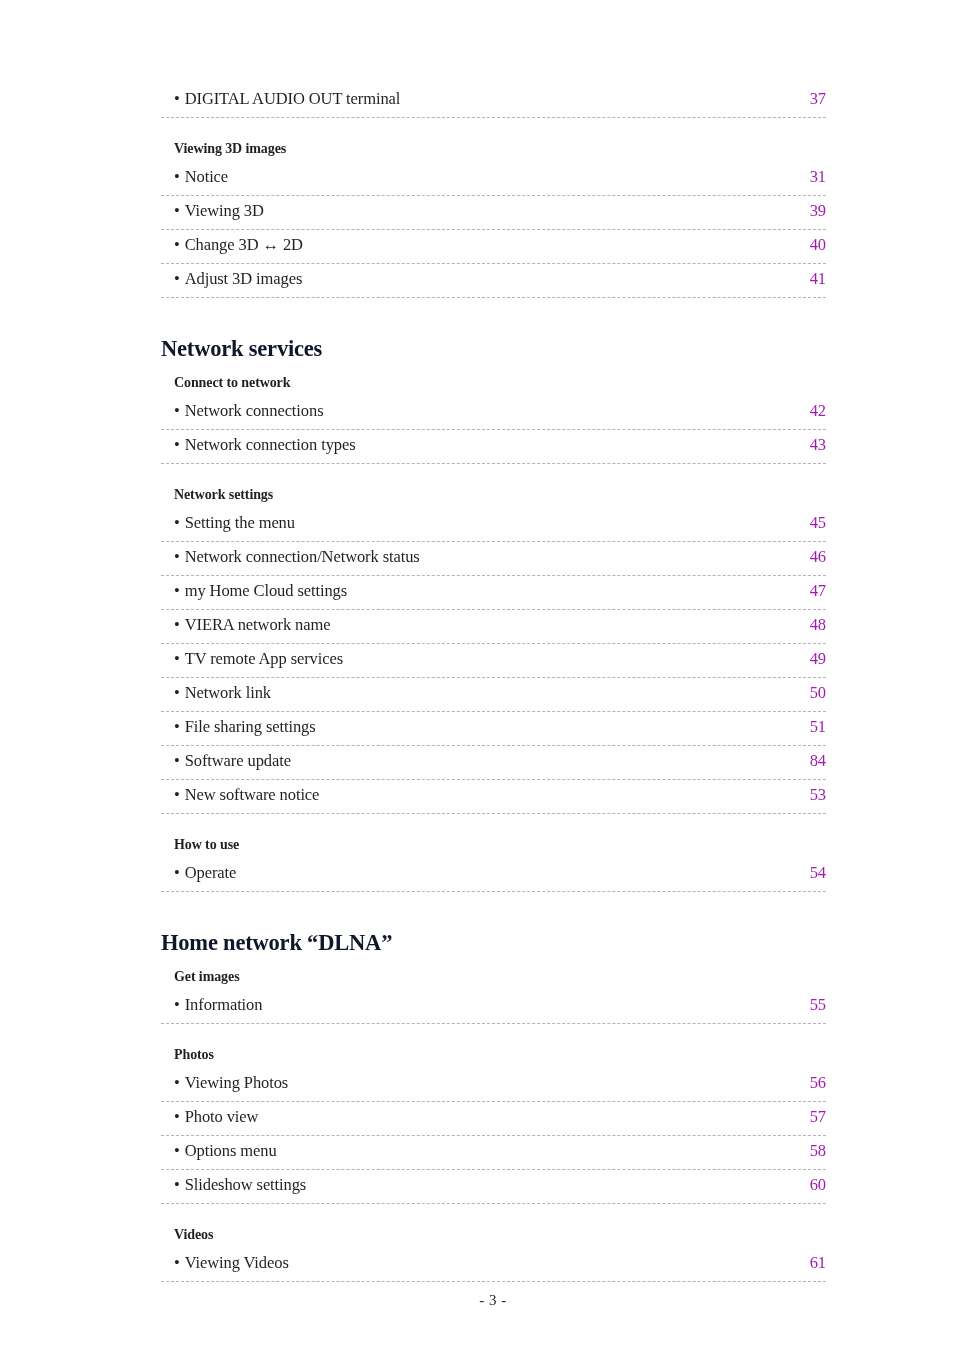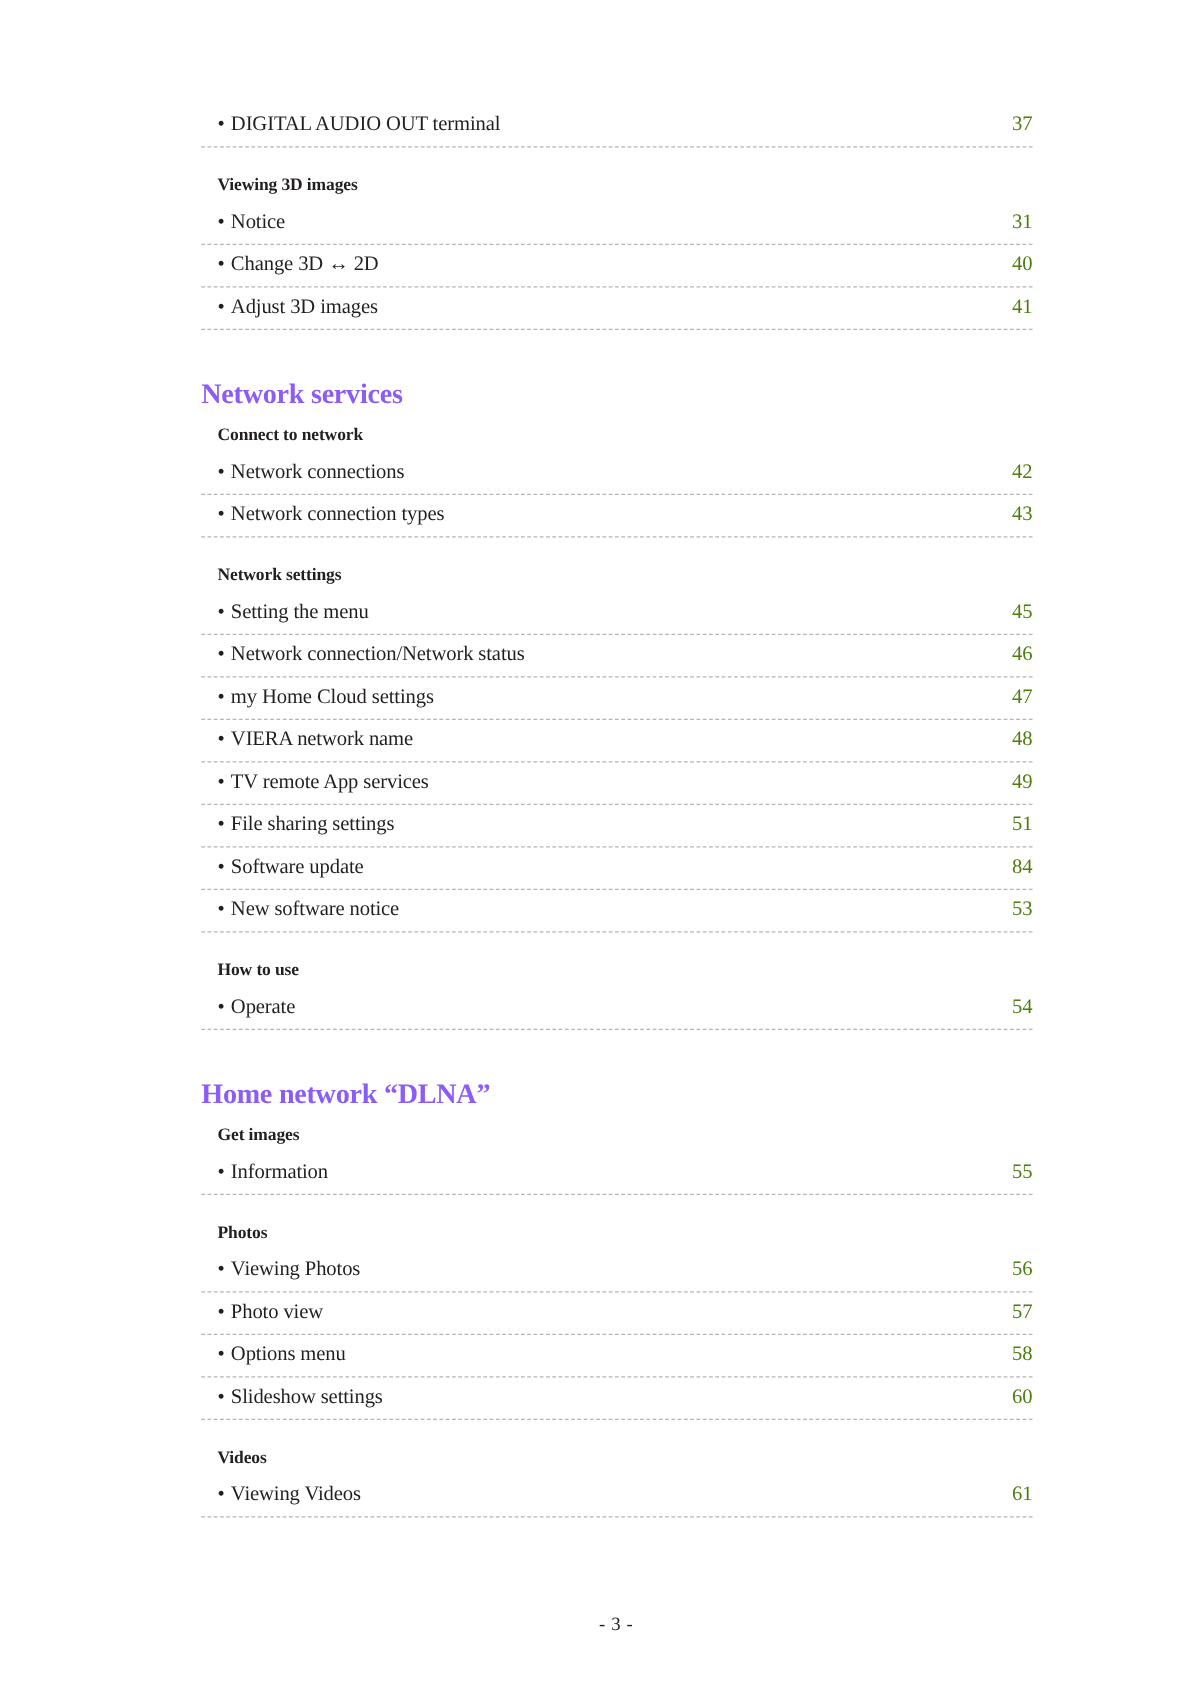--- a/index.html
+++ b/index.html
@@ -30,21 +30,21 @@
     left: 145px;
     top: 84px;
     width: 665px;
   }
 
   
   .section-title {
     font-size: 22.5px;
     font-weight: bold;
     letter-spacing: -0.2px;
-    color: #8b5cf6;
+    color: #0f172a;
     margin: 0;
     padding: 0 0 0 0;
     line-height: 28px;
   }
   .block.has-section-title {
     margin-top: 37px;
   }
   .block.has-section-title .section-title {
     margin-bottom: 9px;
   }
@@ -86,21 +86,21 @@
     white-space: nowrap;
     letter-spacing: -0.1px;
   }
   .entry .label .bullet {
     display: inline-block;
     margin-right: 5px;
   }
   .entry .page-no {
     font-size: 16.5px;
     line-height: 30px;
-    color: #4d7c0f;
+    color: #a21caf;
     text-align: right;
     min-width: 26px;
     letter-spacing: -0.1px;
   }
 
   
   .block:first-child {
     margin-top: 0;
   }
 
@@ -129,20 +129,24 @@
             <span class="page-no">37</span>
           </div>
         </div>
         <div class="group">
           <div class="group-heading">Viewing 3D images</div>
           <div class="entry">
             <span class="label"><span class="bullet">•</span><span>Notice</span></span>
             <span class="page-no">31</span>
           </div>
           <div class="entry">
+            <span class="label"><span class="bullet">•</span><span>Viewing 3D</span></span>
+            <span class="page-no">39</span>
+          </div>
+          <div class="entry">
             <span class="label"><span class="bullet">•</span><span>Change 3D ↔ 2D</span></span>
             <span class="page-no">40</span>
           </div>
           <div class="entry">
             <span class="label"><span class="bullet">•</span><span>Adjust 3D images</span></span>
             <span class="page-no">41</span>
           </div>
         </div>
       </div>
       <div class="block has-section-title">
@@ -174,20 +178,24 @@
           </div>
           <div class="entry">
             <span class="label"><span class="bullet">•</span><span>VIERA network name</span></span>
             <span class="page-no">48</span>
           </div>
           <div class="entry">
             <span class="label"><span class="bullet">•</span><span>TV remote App services</span></span>
             <span class="page-no">49</span>
           </div>
           <div class="entry">
+            <span class="label"><span class="bullet">•</span><span>Network link</span></span>
+            <span class="page-no">50</span>
+          </div>
+          <div class="entry">
             <span class="label"><span class="bullet">•</span><span>File sharing settings</span></span>
             <span class="page-no">51</span>
           </div>
           <div class="entry">
             <span class="label"><span class="bullet">•</span><span>Software update</span></span>
             <span class="page-no">84</span>
           </div>
           <div class="entry">
             <span class="label"><span class="bullet">•</span><span>New software notice</span></span>
             <span class="page-no">53</span>

